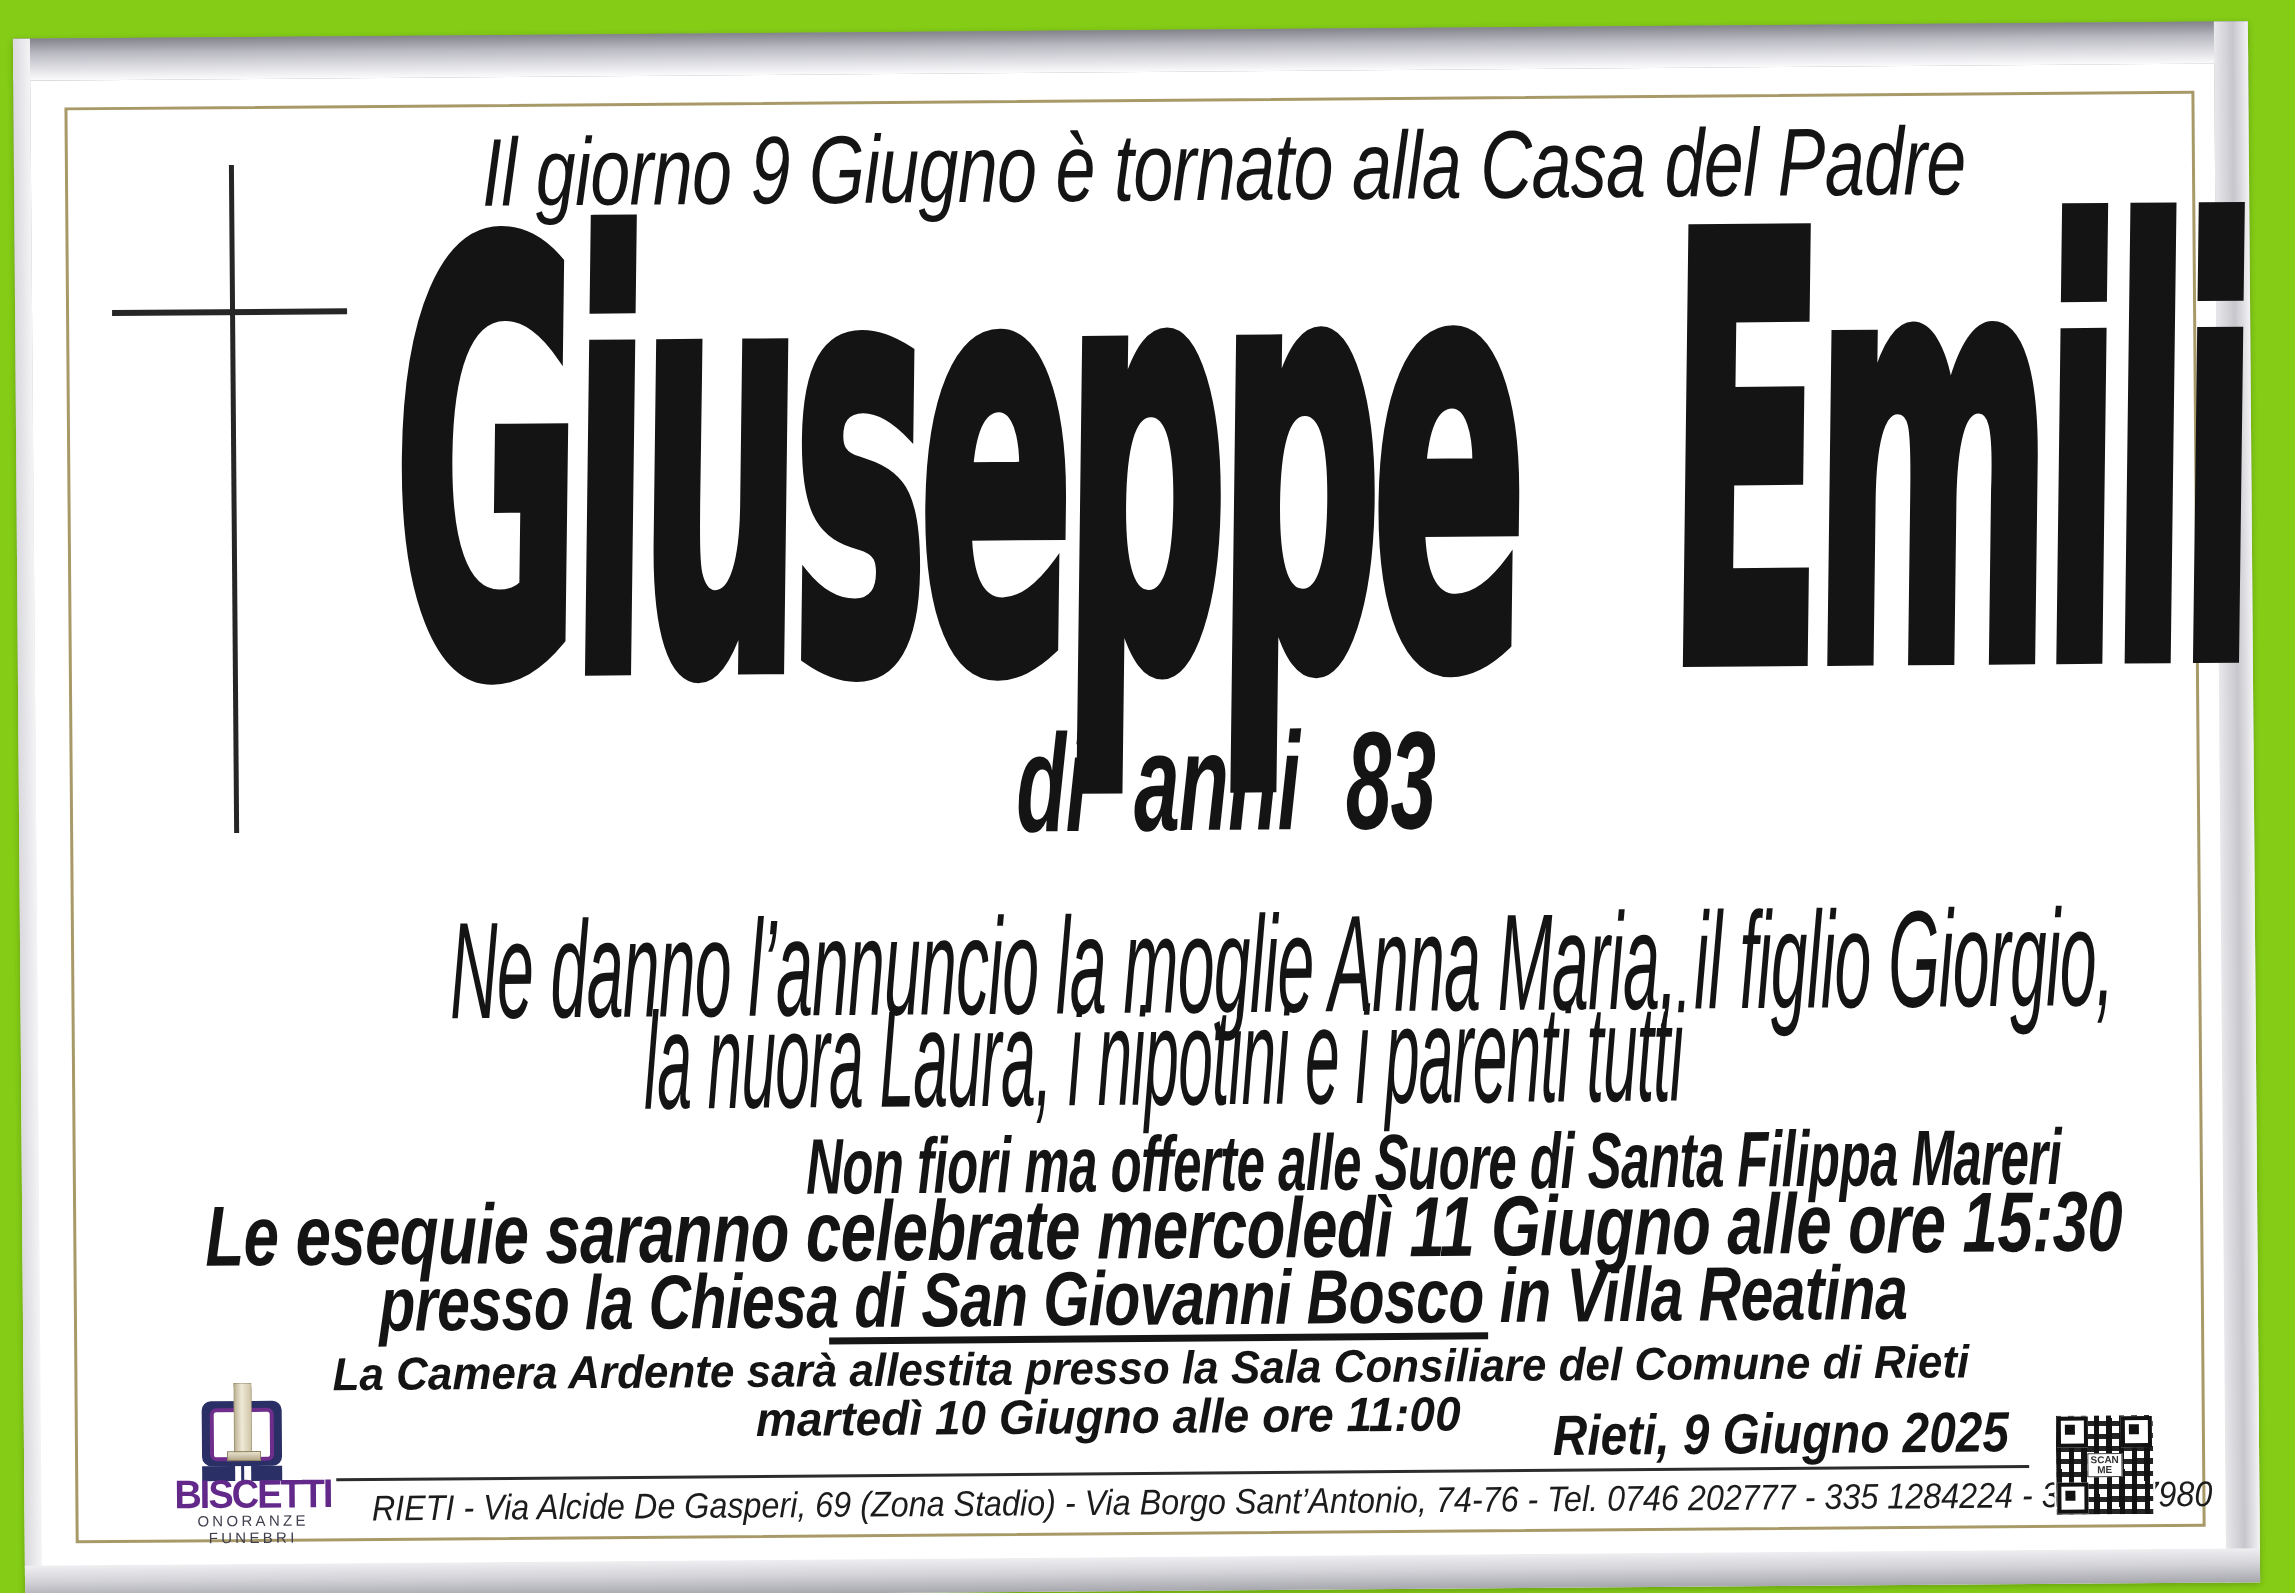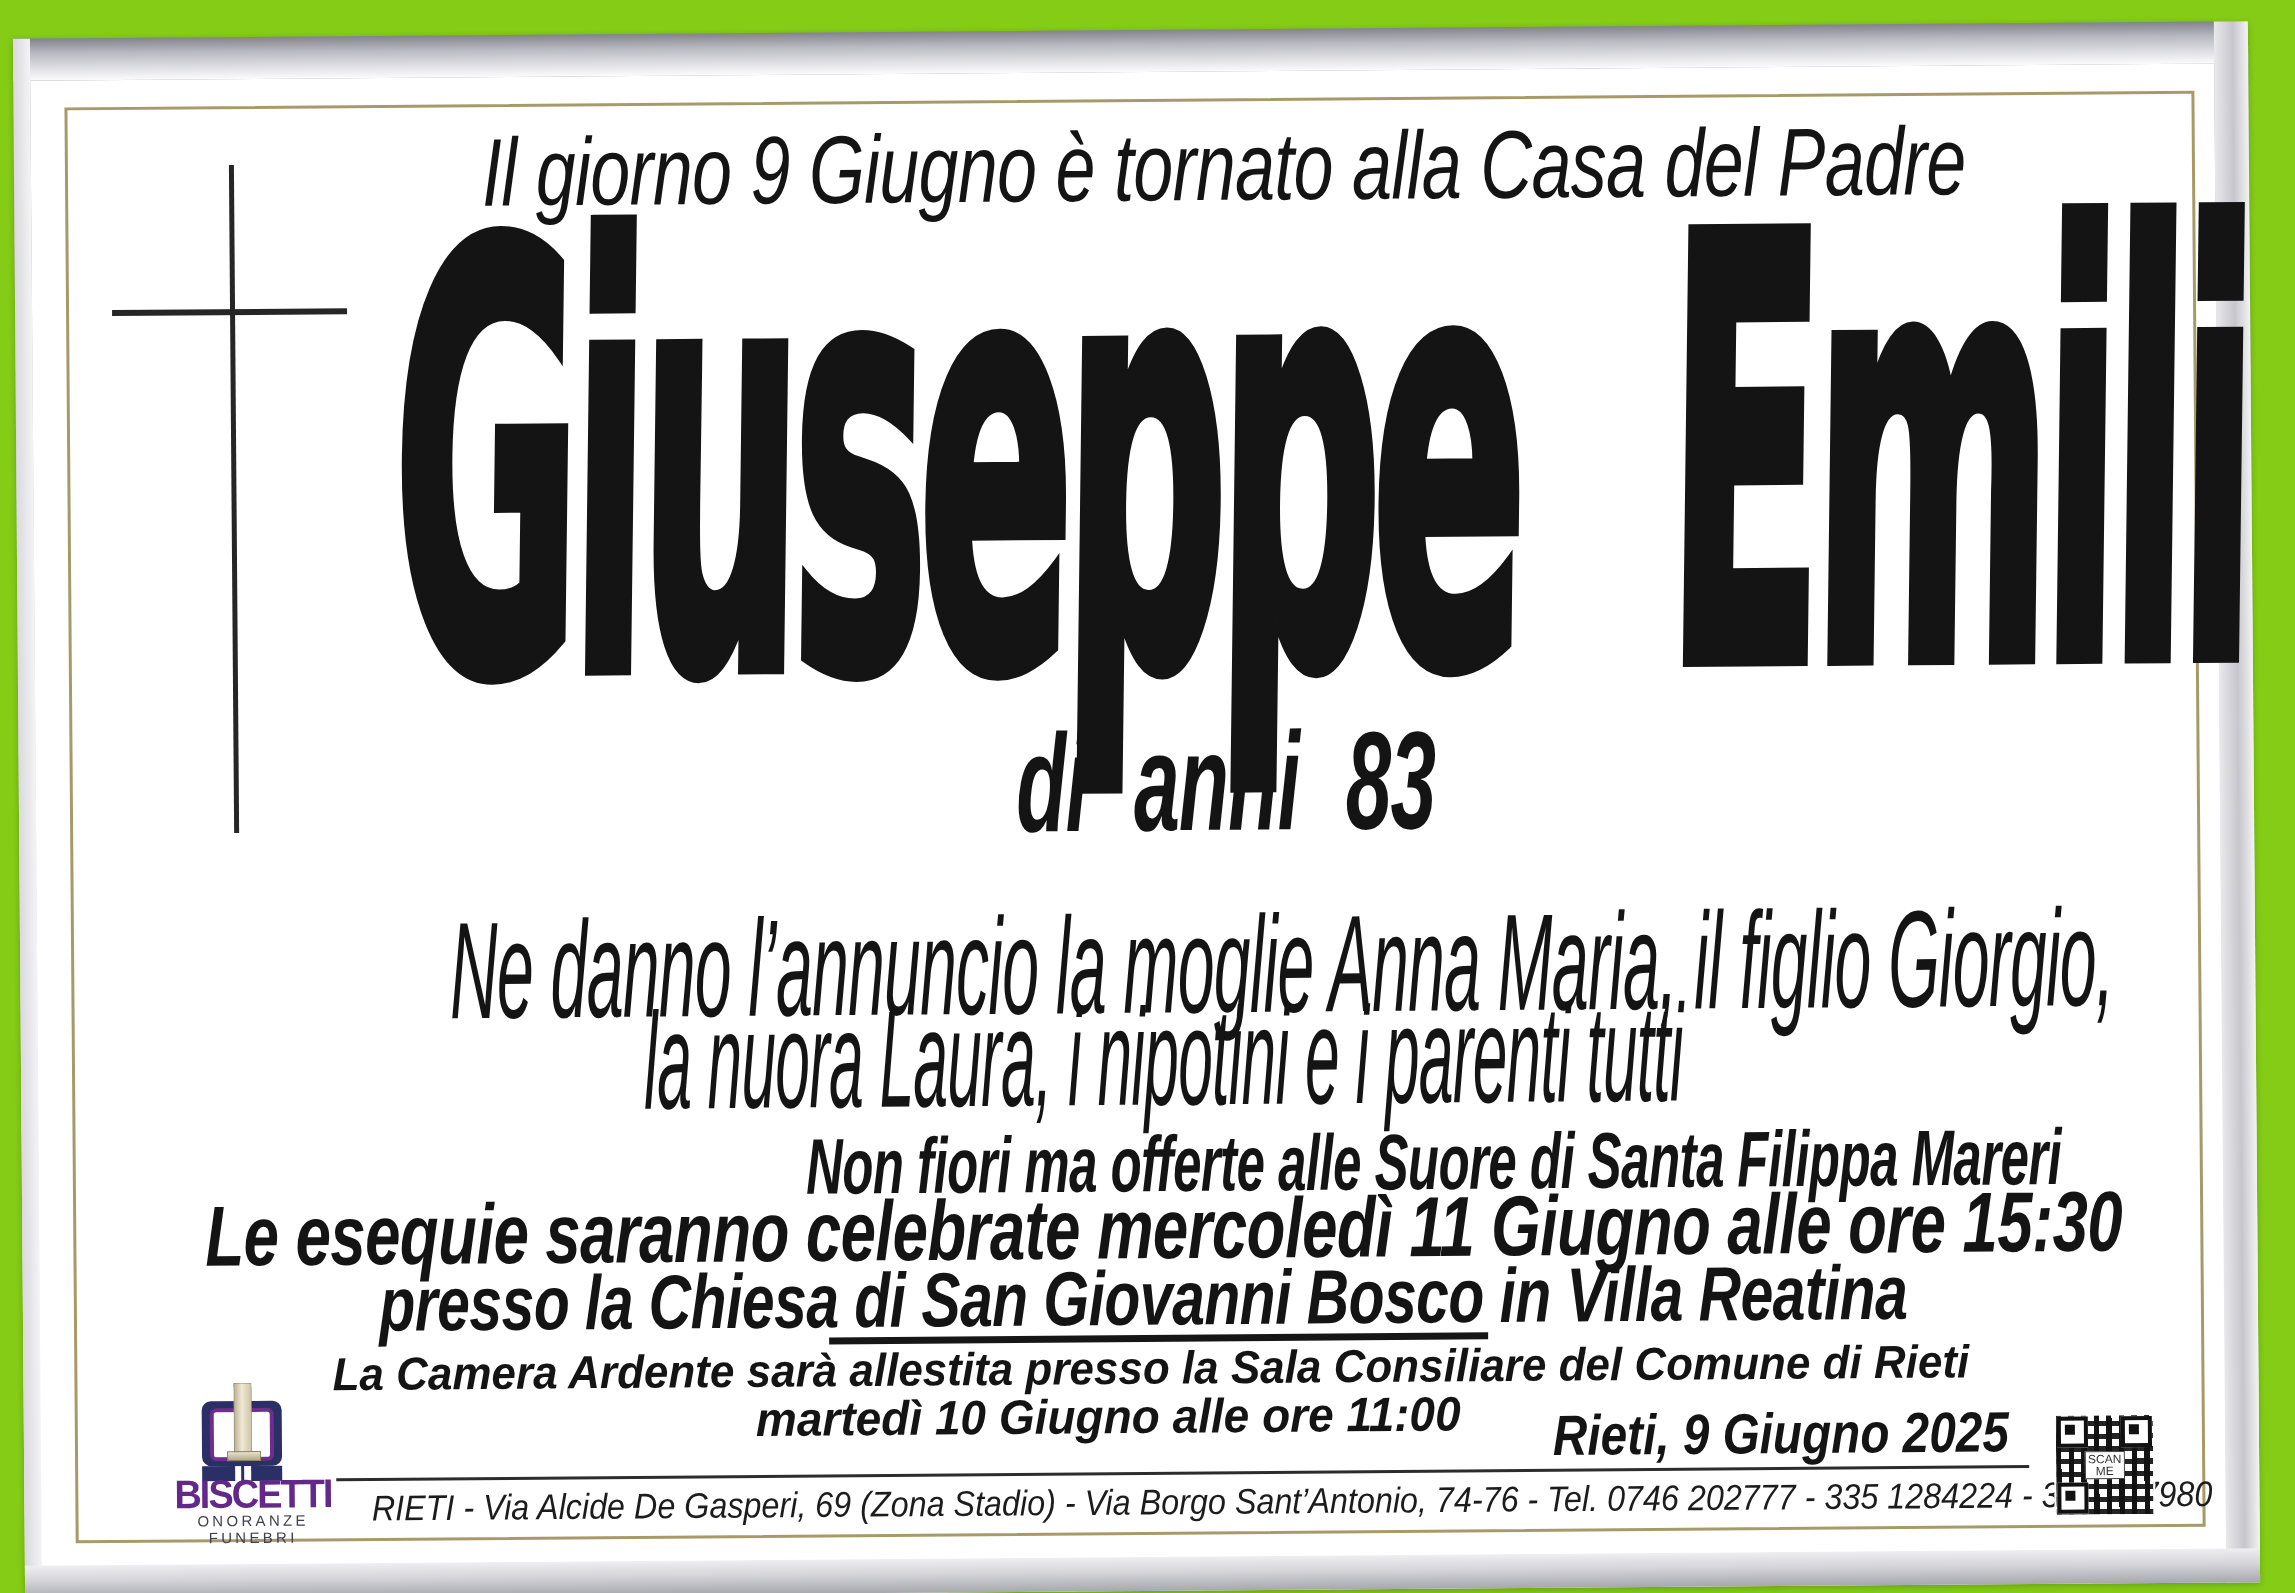--- a/index.html
+++ b/index.html
@@ -99,21 +99,21 @@
   .qr{position:absolute;left:2032px;top:1393px;width:97px;height:99px;background:#fff;
       background-image:
         repeating-linear-gradient(0deg,rgba(17,17,17,.92) 0 5.3px,transparent 5.3px 12.6px),
         repeating-linear-gradient(90deg,#141414 0 5.3px,#ffffff 5.3px 12.6px);
       outline:2px solid #fff;}
   .finder{position:absolute;width:22.5px;height:22.5px;background:#fff;border:4.6px solid #111;}
   .finder::after{content:"";position:absolute;left:4px;top:4px;width:9.3px;height:9.3px;background:#111;}
   .f-tl{left:1.3px;top:1.3px;} .f-tr{right:1.3px;top:1.3px;} .f-bl{left:1.3px;bottom:1.3px;}
   .qr-label{position:absolute;left:50%;top:50%;transform:translate(-50%,-50%);
             background:#fff;border:1.3px solid #444;padding:1.3px 2.6px;
-            font-size:12px;font-weight:normal;line-height:1.0;color:#333;text-align:center;
+            font-size:10px;font-weight:bold;line-height:1.0;color:#333;text-align:center;
             font-family:"Liberation Sans",sans-serif;white-space:pre-line;}
 </style>
 </head>
 <body>
 
 <div class="canvas">
   <div class="poster">
     <div class="band band-top"></div>
     <div class="band band-left"></div>
     <div class="band band-right"></div>

